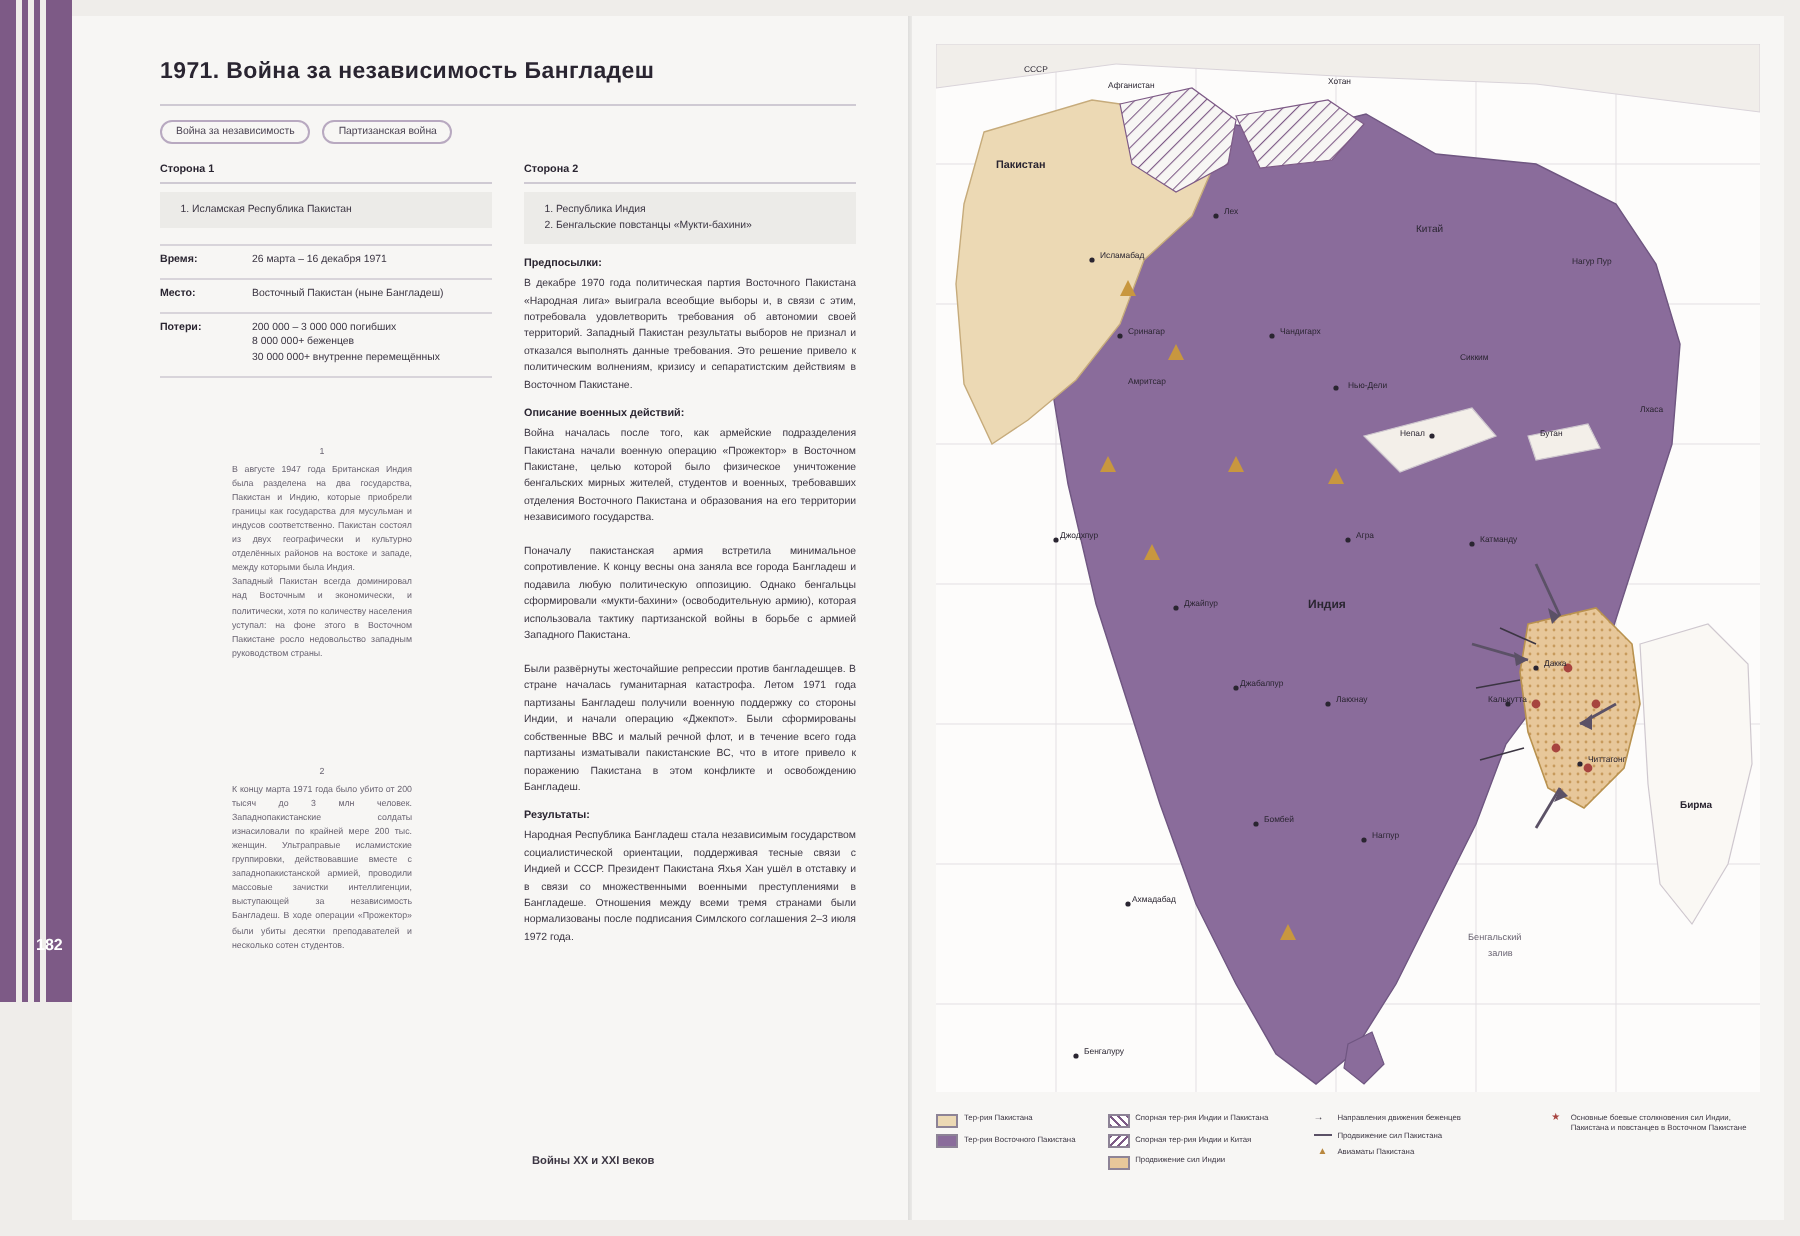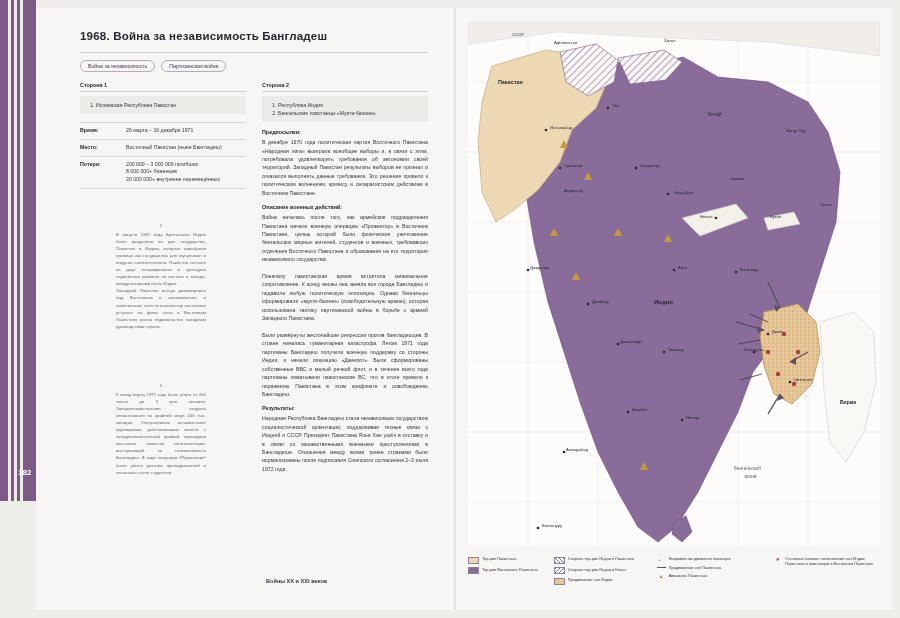--- a/index.html
+++ b/index.html
@@ -80,21 +80,21 @@
   <div class="spine">
     <div class="spine-stripe" style="left:8px"></div>
     <div class="spine-stripe" style="left:14px"></div>
     <div class="spine-stripe" style="left:20px"></div>
     <div class="folio">182</div>
   </div>
 
   <div class="spread">
     <div class="page-left">
 
-      <div class="title">1968. Война за независимость Бангладеш</div>
+      <div class="title">1971. Война за независимость Бангладеш</div>
       <div class="rule"></div>
 
       <div class="tags">
         <div class="tag">Война за независимость</div>
         <div class="tag">Партизанская война</div>
       </div>
 
       <div class="cols">
 
         <div class="col col-a">

